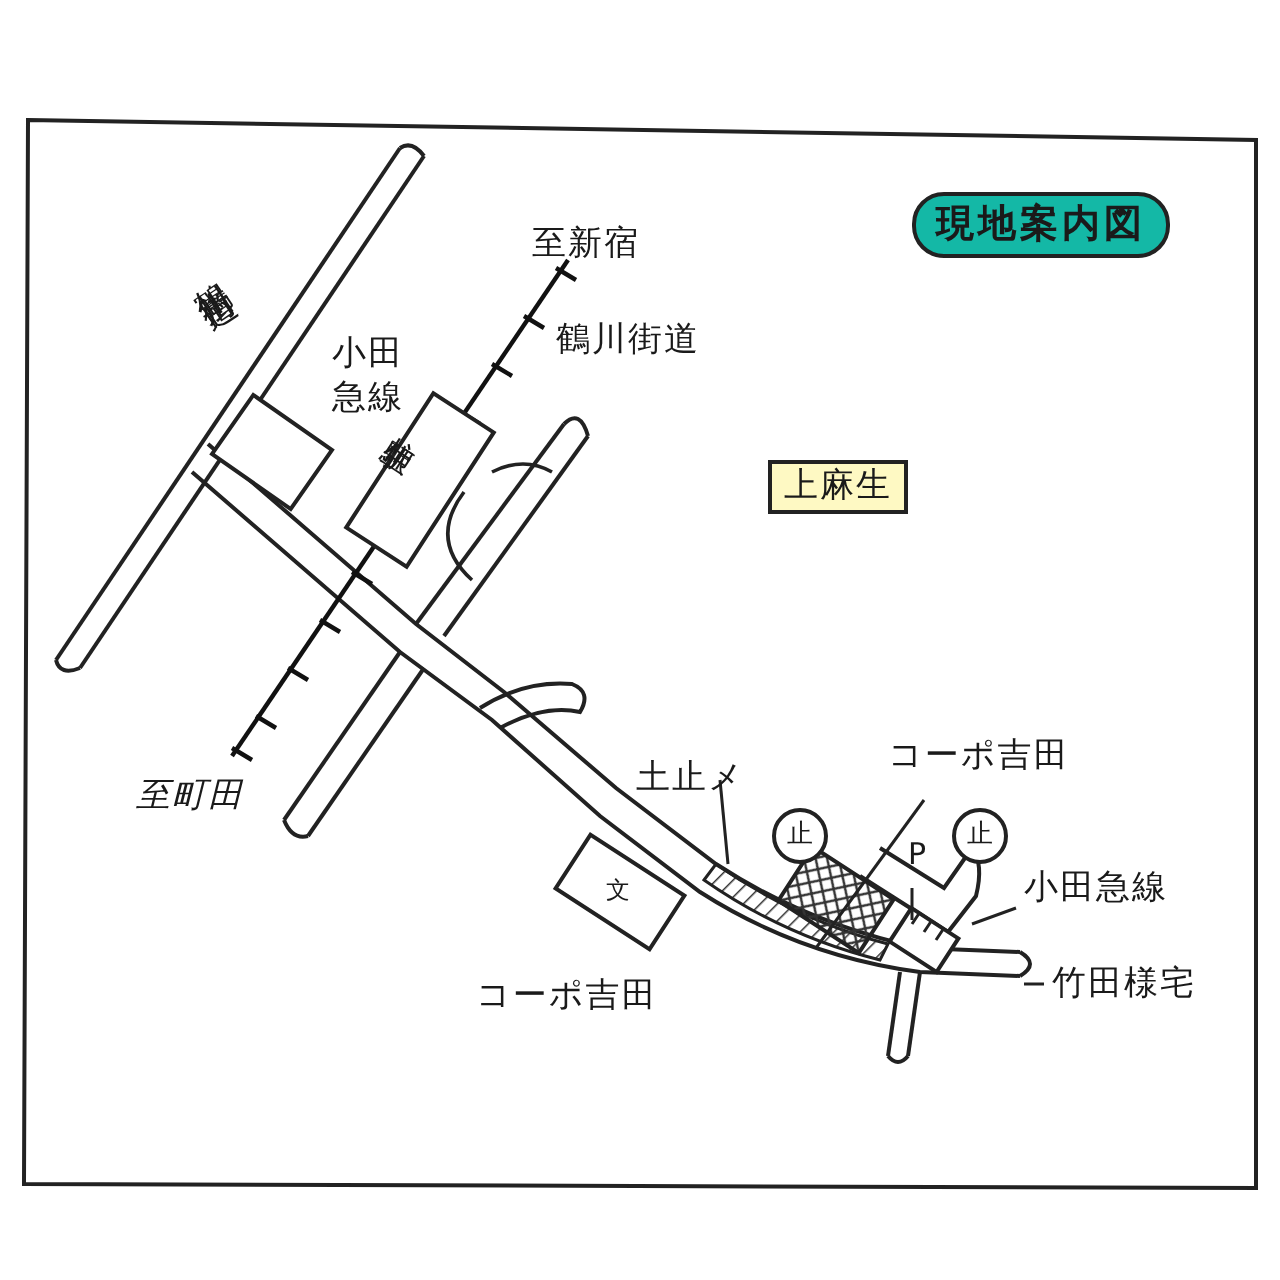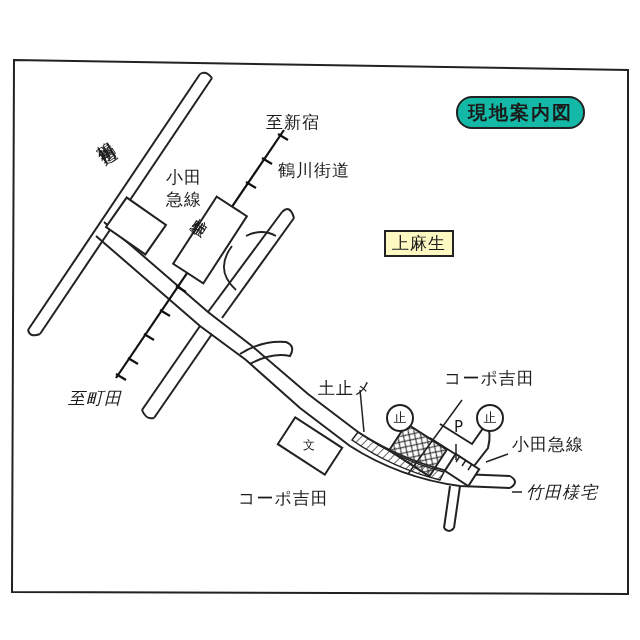--- a/index.html
+++ b/index.html
@@ -107,18 +107,18 @@
 <div class="lbl" style="left:266px;top:114px;">至新宿</div>
 <div class="lbl" style="left:278px;top:162px;">鶴川街道</div>
 <div class="lbl vert" style="left:86px;top:138px;transform:rotate(-34deg);transform-origin:top left;">鶴川街道</div>
 <div class="lbl" style="left:166px;top:166px;width:40px;white-space:normal;line-height:22px;">小田急線</div>
 <div class="lbl vert" style="left:204px;top:206px;transform:rotate(33deg);transform-origin:top left;font-size:15px;">柿生駅</div>
 <div class="lbl boxed" style="left:384px;top:230px;">上麻生</div>
 <div class="lbl" style="left:68px;top:390px;font-style:italic;">至町田</div>
 <div class="lbl" style="left:318px;top:380px;font-family:Liberation Serif, serif;">土止メ</div>
 <div class="lbl" style="left:444px;top:370px;text-align:right;">コーポ吉田</div>
 <div class="lbl" style="left:512px;top:436px;">小田急線</div>
-<div class="lbl" style="left:526px;top:484px;font-style:italic;">竹田様宅</div>
+<div class="lbl" style="left:526px;top:484px;">竹田様宅</div>
 <div class="lbl" style="left:238px;top:490px;">コーポ吉田</div>
 <div class="lbl" style="left:303px;top:439px;font-size:12px;">文</div>
 <div class="lbl" style="left:454px;top:420px;font-size:15px;">P</div>
 <div class="circ" style="left:386px;top:404px;">止</div>
 <div class="circ" style="left:476px;top:404px;">止</div>
 
 </body></html>

